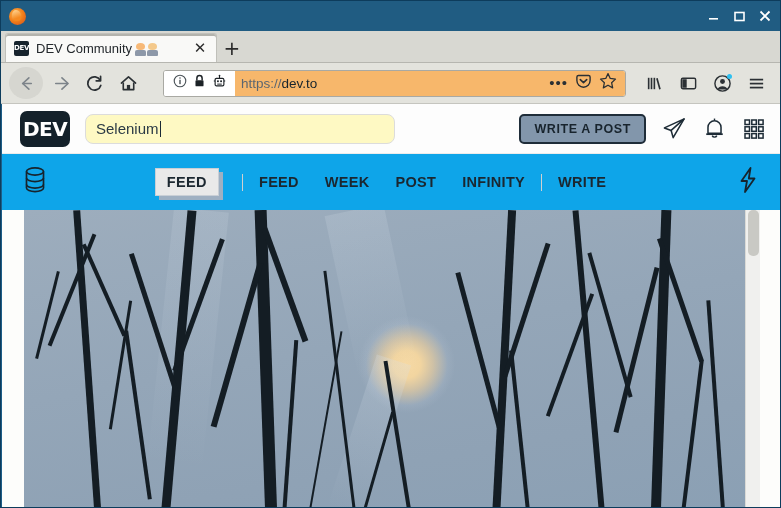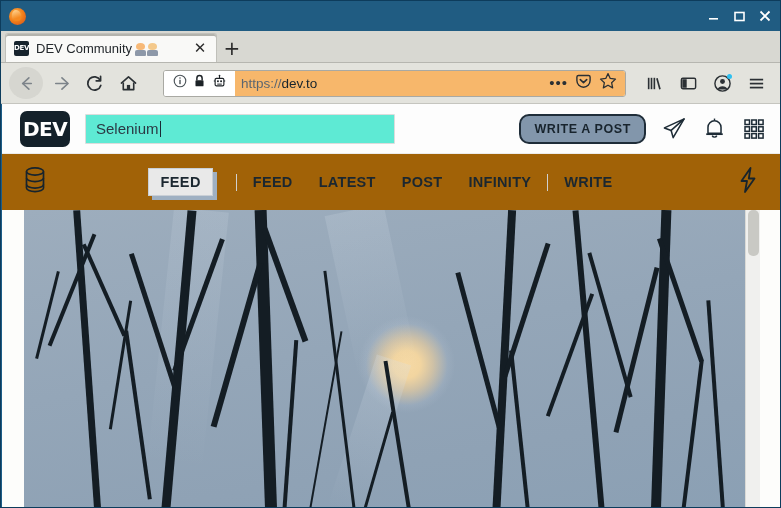--- a/index.html
+++ b/index.html
@@ -272,23 +272,23 @@
     font-weight: bold;
     display: flex; align-items: center; justify-content: center;
     letter-spacing: -0.5px;
     flex: 0 0 auto;
     font-family: "DejaVu Sans", sans-serif;
   }
   .search-wrap {
     margin-left: 15px;
     width: 310px;
     height: 30px;
-    background: #5eead4;
+    background: #fef9c3;
     border: 1px solid #dcdcdc;
-    border-radius: 1px;
+    border-radius: 8px;
     display: flex; align-items: center;
     padding: 0 10px;
     box-sizing: border-box;
     flex: 0 0 auto;
   }
   .search-text {
     font-size: 15px;
     color: #2b3a45;
     position: relative;
   }
@@ -306,31 +306,31 @@
     flex: 0 0 auto;
   }
   .write-btn {
     background: #8296ab;
     border: 2px solid #1f2d39;
     color: #18242d;
     font-size: 12.5px;
     font-weight: bold;
     letter-spacing: 0.6px;
     padding: 6px 13px;
-    border-radius: 10px;
+    border-radius: 5px;
   }
   .hicon {
     color: #1d2b36;
     display: flex; align-items: center; justify-content: center;
   }
 
   
   .feednav {
     height: 56px;
-    background: #a16207;
+    background: #0ea5e9;
     display: flex; align-items: center;
     padding: 0 20px;
     flex: 0 0 auto;
     box-sizing: border-box;
   }
   .db-icon { color: #17242d; flex: 0 0 auto; }
   .feed-links {
     flex: 1 1 auto;
     display: flex; align-items: center;
     justify-content: center;
@@ -603,21 +603,21 @@
           <ellipse cx="13" cy="5.5" rx="8.5" ry="3.6" fill="none" stroke="#17242d" stroke-width="1.7"></ellipse>
           <path d="M4.5 5.5 V12 A8.5 3.6 0 0 0 21.5 12 V5.5" fill="none" stroke="#17242d" stroke-width="1.7"></path>
           <path d="M4.5 12 V18.5 A8.5 3.6 0 0 0 21.5 18.5 V12" fill="none" stroke="#17242d" stroke-width="1.7"></path>
           <path d="M4.5 18.5 V22 A8.5 3.6 0 0 0 21.5 22 V18.5" fill="none" stroke="#17242d" stroke-width="1.7"></path>
         </svg>
       </div>
       <div class="feed-links">
         <span class="chip">FEED</span>
         <span class="sep"></span>
         <span class="flink">FEED</span>
-        <span class="flink">LATEST</span>
+        <span class="flink">WEEK</span>
         <span class="flink">POST</span>
         <span class="flink">INFINITY</span>
         <span class="sep"></span>
         <span class="flink">WRITE</span>
       </div>
       <div class="bolt">
         <svg width="24" height="28" viewBox="0 0 24 28">
             <path d="M14.5 2 L5.5 15 L11 15 L9 26 L18.5 12.5 L12.8 12.5 Z" fill="none" stroke="#17242d" stroke-width="1.8" stroke-linejoin="round"></path>
           </svg>
       </div>

